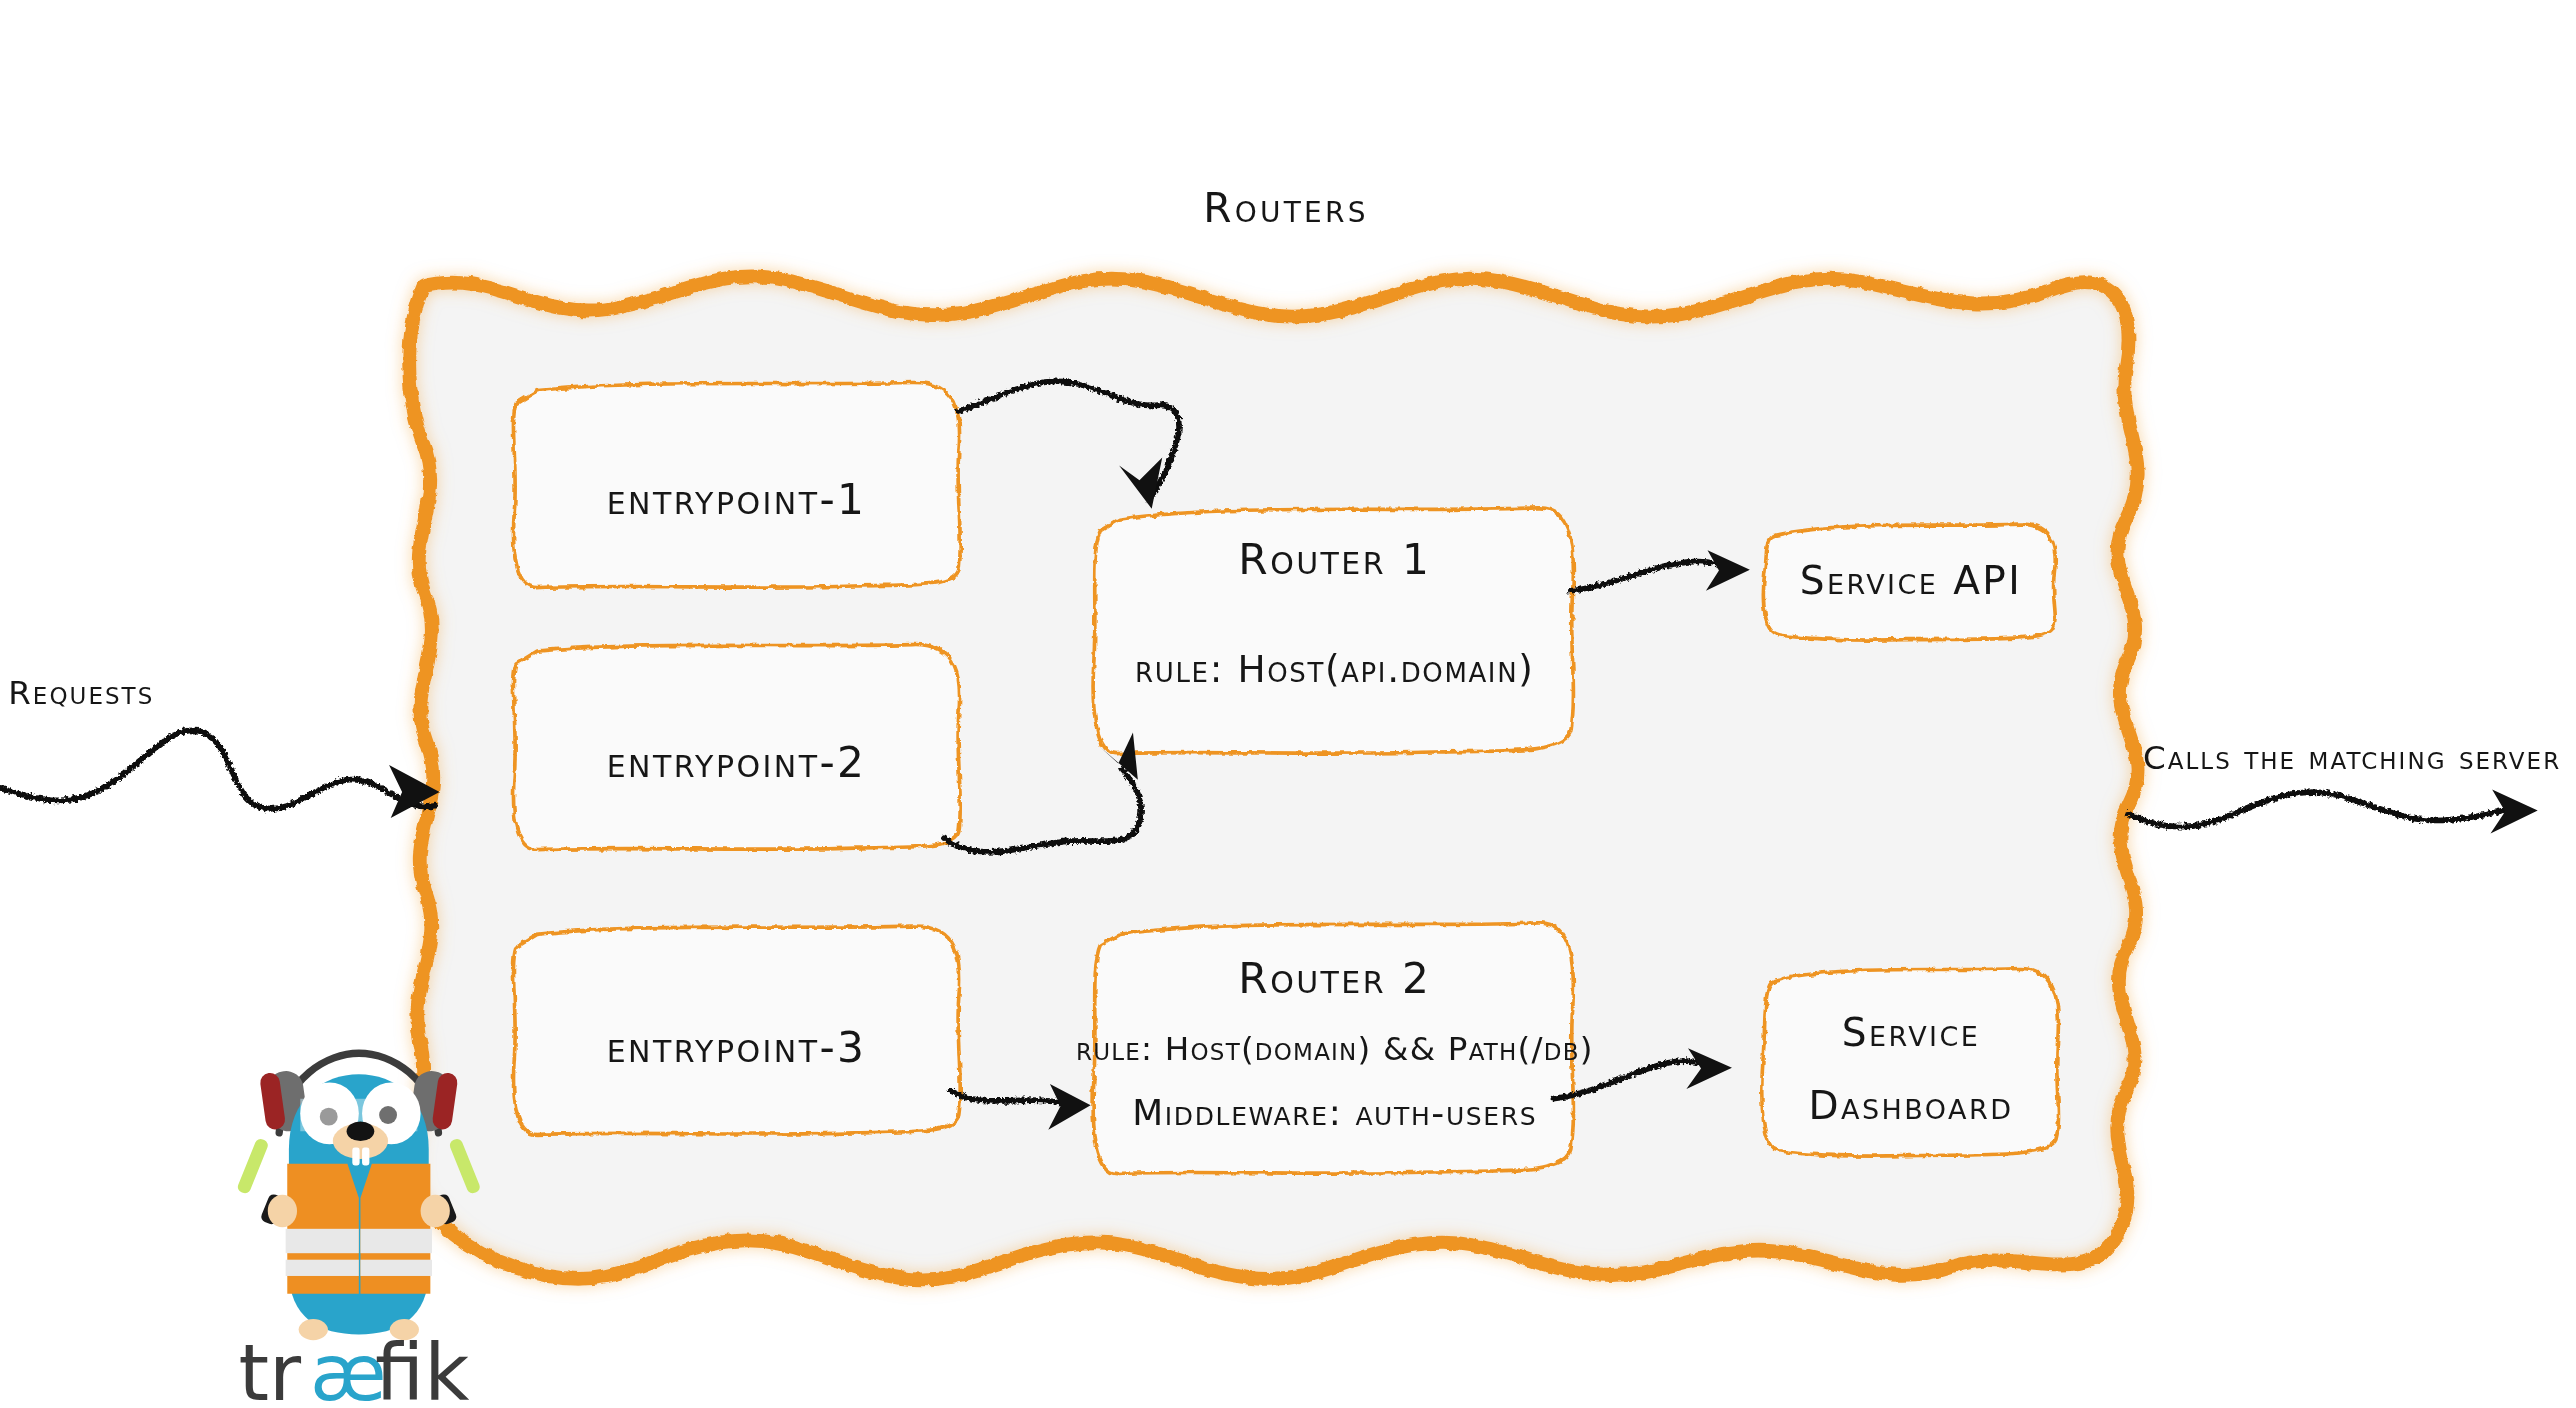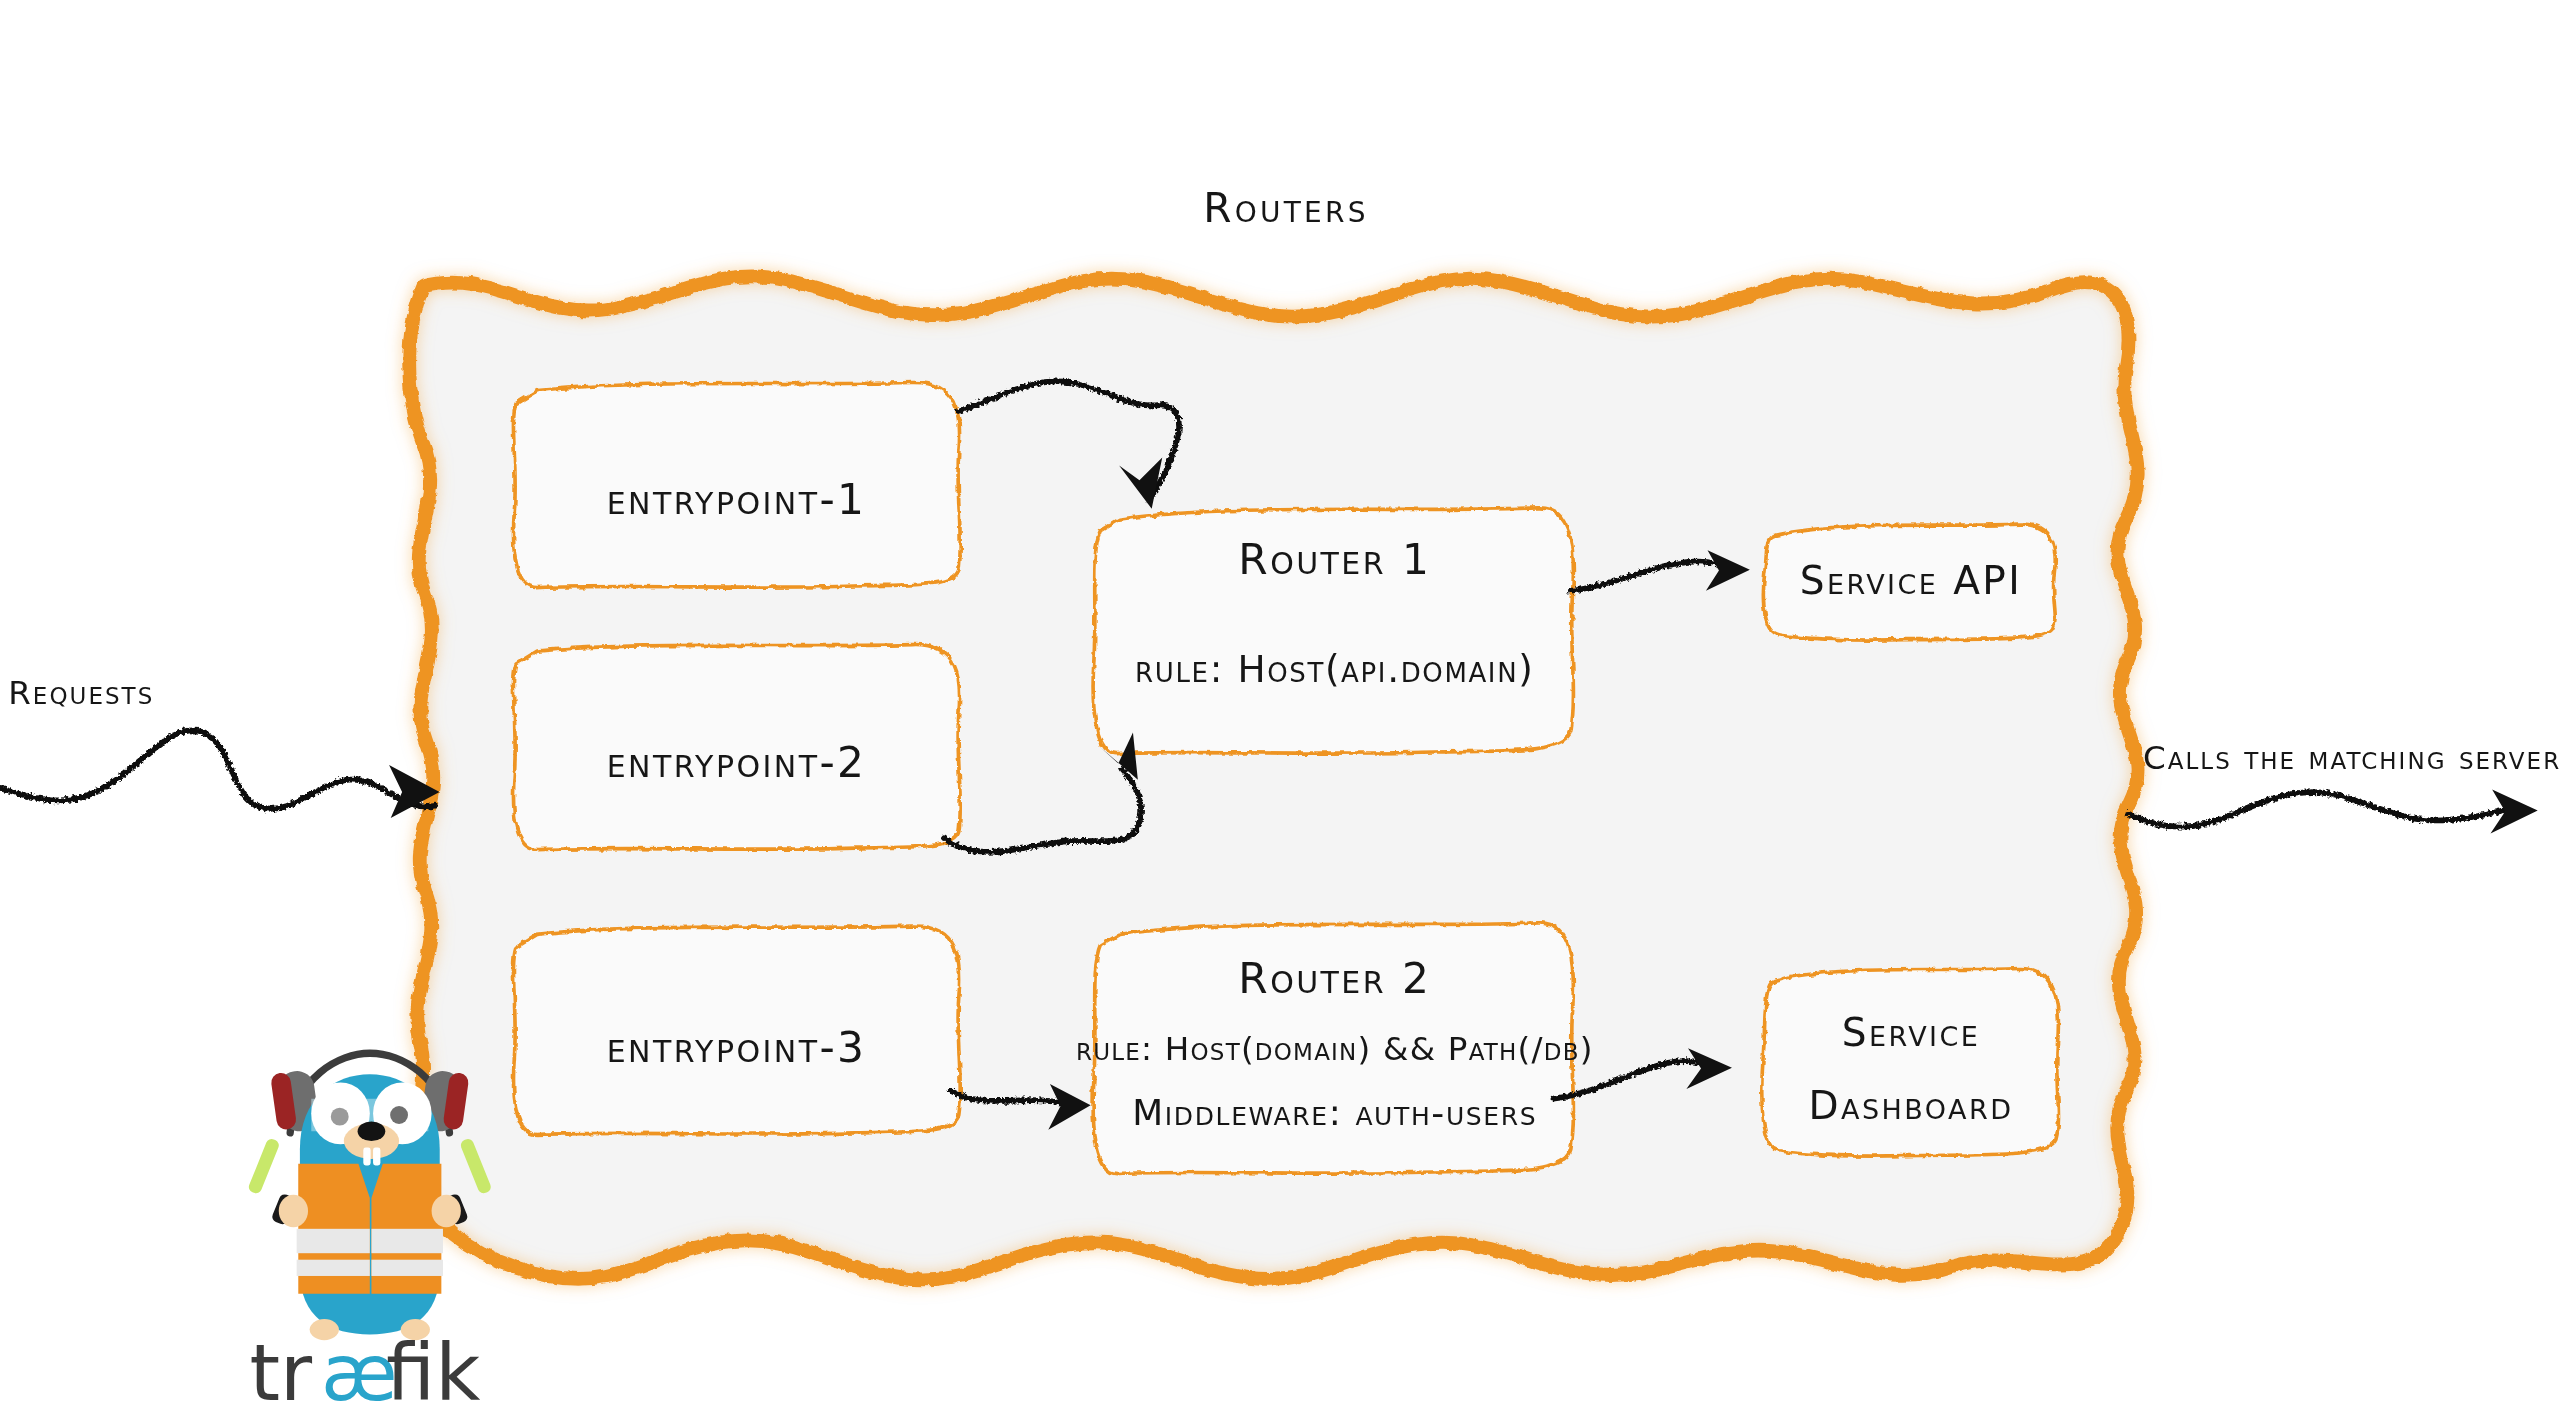--- a/index.html
+++ b/index.html
@@ -41,21 +41,21 @@
                 stroke-linecap: round; stroke-linejoin: round; }
   .outer-fill { fill: #f4f4f4; }
   .outer-stroke { fill: none; stroke: #ee9423; stroke-width: 17;
                   stroke-linecap: round; stroke-linejoin: round; }
 
   .arrow-line { fill: none; stroke: #111111; stroke-width: 7;
                 stroke-linecap: round; stroke-linejoin: round; }
   .arrow-head { fill: #111111; stroke: none; }
 
   
-  #logo { position: absolute; left: 243px; top: 1035px; width: 252px; height: 373px; }
+  #logo { position: absolute; left: 232px; top: 1035px; width: 252px; height: 373px; }
   #logo svg { width: 100%; height: 100%; display: block; }
 </style>
 </head>
 <body>
 
 <div id="stage">
 
   <svg class="layer" viewBox="0 0 3165 1730">
     <defs>
       <filter id="glow" x="-20%" y="-20%" width="140%" height="140%">

